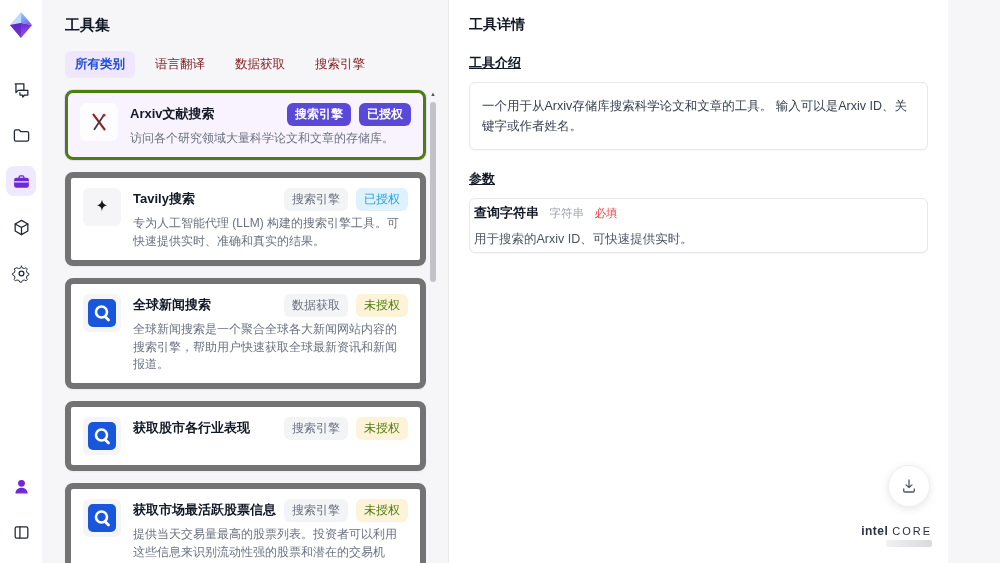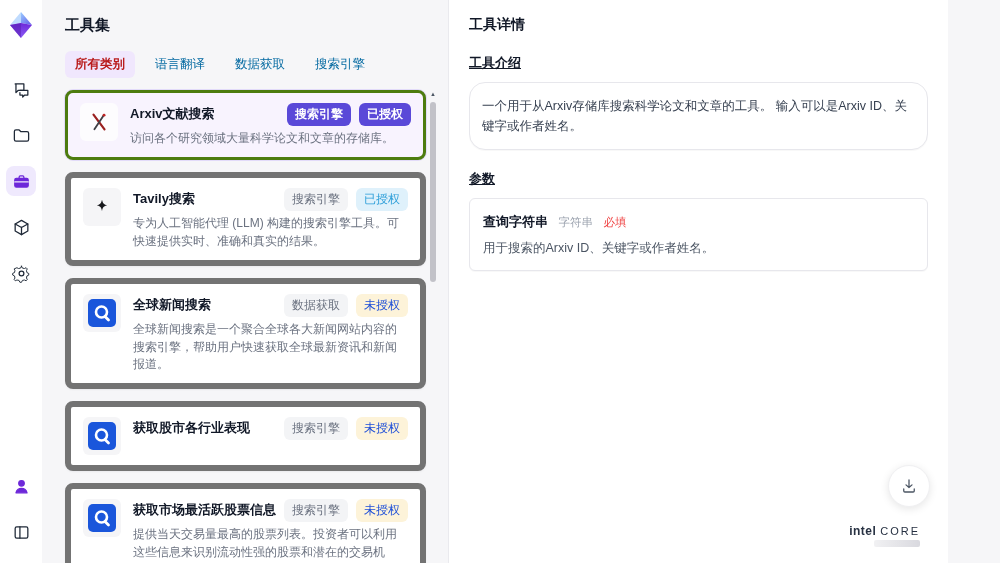--- a/index.html
+++ b/index.html
@@ -15,59 +15,59 @@
   .rail-btn.active { background:#efe9fd; }
   .rail-btn.active svg { stroke:#6d28d9; fill:#6d28d9; }
   .rail-spacer { flex:1; }
   .rail-btn.user svg { stroke:#6d28d9; fill:#6d28d9; }
   .rail-btn.bottom { margin-bottom:6px; }
 
   
   .list-col { flex:1; min-width:0; padding:16px 10px 0 23px; position:relative; background:#f6f6f8; }
   .page-title { font-size:15px; font-weight:700; margin-bottom:16px; }
   .tabs { display:flex; align-items:center; gap:10px; margin-bottom:12px; }
-  .tab { font-size:12.5px; color:#0369a1; padding:5px 10px; border-radius:6px; cursor:pointer; white-space:nowrap; }
-  .tab.v-active { background:#f0e7fd; color:#b91c1c; font-weight:700; }
+  .tab { font-size:12.5px; color:#7f1d1d; padding:5px 10px; border-radius:6px; cursor:pointer; white-space:nowrap; }
+  .tab.v-active { background:#f0e7fd; color:#1d4ed8; font-weight:700; }
 
   .list-wrap { position:relative; padding-right:12px; }
   .tool-list { display:flex; flex-direction:column; gap:12px; }
   .tool-card { background:#ffffff; border:6px solid #737373; border-radius:8px; padding:10px 12px; display:flex; gap:12px; box-shadow:0 1px 2px rgba(17,24,39,.05); cursor:pointer; }
   .tool-card.v-selected { border:3px solid #4d7c0f; background:#f8f3fe; box-shadow:0 0 0 1px rgba(167,139,250,.25); }
   .tool-icon { width:38px; height:38px; border-radius:6px; background:#f5f5f7; flex:none; display:flex; align-items:center; justify-content:center; overflow:hidden; }
   .tool-card.v-selected .tool-icon { background:#fdfcfe; }
   .tool-main { flex:1; min-width:0; }
   .tool-row1 { display:flex; justify-content:space-between; align-items:flex-start; gap:8px; }
   .tool-title { font-size:13px; font-weight:700; color:#111827; padding-top:2px; }
   .badges { display:flex; gap:8px; flex:none; }
   .badge { font-size:12px; padding:3px 8px; border-radius:6px; white-space:nowrap; }
   .badge.v-filled { background:#5a49d8; color:#ffffff; font-weight:600; }
   .badge.v-plain { background:#f3f4f6; color:#6b7280; }
   .badge.v-authorized { background:#dff1fb; color:#2e9fd9; }
-  .badge.v-unauthorized { background:#fdf3d9; color:#1d4ed8; }
+  .badge.v-unauthorized { background:#fdf3d9; color:#4d7c0f; }
   .tool-desc { margin-top:4px; font-size:12px; line-height:1.45; color:#6b7280; max-width:296px; }
 
   
   .scrollbar { position:absolute; right:0; top:0; bottom:0; width:10px; display:flex; flex-direction:column; align-items:center; }
   .scroll-arrow { font-size:6px; color:#4b5563; line-height:8px; }
   .scroll-thumb { width:6px; height:180px; background:#c2c2c8; border-radius:3px; margin-top:4px; }
 
   
   .detail { width:500px; flex:none; background:#ffffff; border-left:1px solid #eaeaee; padding:16px 20px; position:relative; }
   .detail-title { font-size:14px; font-weight:700; margin-bottom:20px; }
   .section-h { font-size:13px; font-weight:700; margin-bottom:10px;text-decoration:underline; }
-  .info-box { border:1px solid #e7e7ec; border-radius:16px; padding:13px 12px; font-size:12.5px; color:#374151; line-height:1.6; background:#fff; margin-bottom:20px; box-shadow:0 1px 1px rgba(17,24,39,.03); }
-  .param-box { border:1px solid #e7e7ec; border-radius:6px; padding:13px; background:#fff; box-shadow:0 1px 1px rgba(17,24,39,.03); }
+  .info-box { border:1px solid #e7e7ec; border-radius:6px; padding:13px 12px; font-size:12.5px; color:#374151; line-height:1.6; background:#fff; margin-bottom:20px; box-shadow:0 1px 1px rgba(17,24,39,.03); }
+  .param-box { border:1px solid #e7e7ec; border-radius:6px; padding:4px; background:#fff; box-shadow:0 1px 1px rgba(17,24,39,.03); }
   .param-name { font-size:13px; font-weight:700; color:#111827; }
   .param-type { font-size:11.5px; color:#9ca3af; margin-left:6px; }
   .param-required { font-size:11.5px; color:#ef4444; margin-left:6px; }
   .param-desc { margin-top:9px; font-size:12.5px; color:#4b5563; }
 
   .fab { position:absolute; right:18px; bottom:56px; width:42px; height:42px; border-radius:50%; background:#fff; border:1px solid #f0f0f2; box-shadow:0 2px 8px rgba(0,0,0,.10); display:flex; align-items:center; justify-content:center; cursor:pointer; }
   .fab svg { width:18px; height:18px; stroke:#4b5563; fill:none; stroke-width:1.7; stroke-linecap:round; stroke-linejoin:round; }
-  .intel { position:absolute; right:28px; bottom:16px; text-align:left; }
+  .intel { position:absolute; right:16px; bottom:16px; text-align:left; }
   .intel-line { font-size:12px; color:#273142; letter-spacing:.5px; }
   .intel-line .i { font-weight:700; text-transform:lowercase; }
   .intel-line .c { font-size:11px; letter-spacing:2px; }
   .intel-sub { height:7px; width:46px; margin:2px 0 0 auto; background:linear-gradient(90deg,#f1f1f3,#d9d9df); border-radius:2px; filter:blur(.5px); }
 </style>
 </head>
 <body>
 
 <div class="app">
 
@@ -281,21 +281,21 @@
     <h3 class="section-h">工具介绍</h3>
     <div class="info-box">一个用于从Arxiv存储库搜索科学论文和文章的工具。 输入可以是Arxiv ID、关键字或作者姓名。</div>
 
     <h3 class="section-h">参数</h3>
     <div class="param-box">
       <div>
         <span class="param-name">查询字符串</span>
         <span class="param-type">字符串</span>
         <span class="param-required">必填</span>
       </div>
-      <div class="param-desc">用于搜索的Arxiv ID、关键字或作者姓名。</div>
+      <div class="param-desc">用于搜索的Arxiv ID、可快速提供实时。</div>
     </div>
 
     <button class="fab">
       <svg viewBox="0 0 24 24">
           <path d="M12 4v10M8 10.5L12 14l4-3.5"></path>
           <path d="M5 16v2.5A1.5 1.5 0 0 0 6.5 20h11a1.5 1.5 0 0 0 1.5-1.5V16"></path>
         </svg>
     </button>
 
     <div class="intel">

